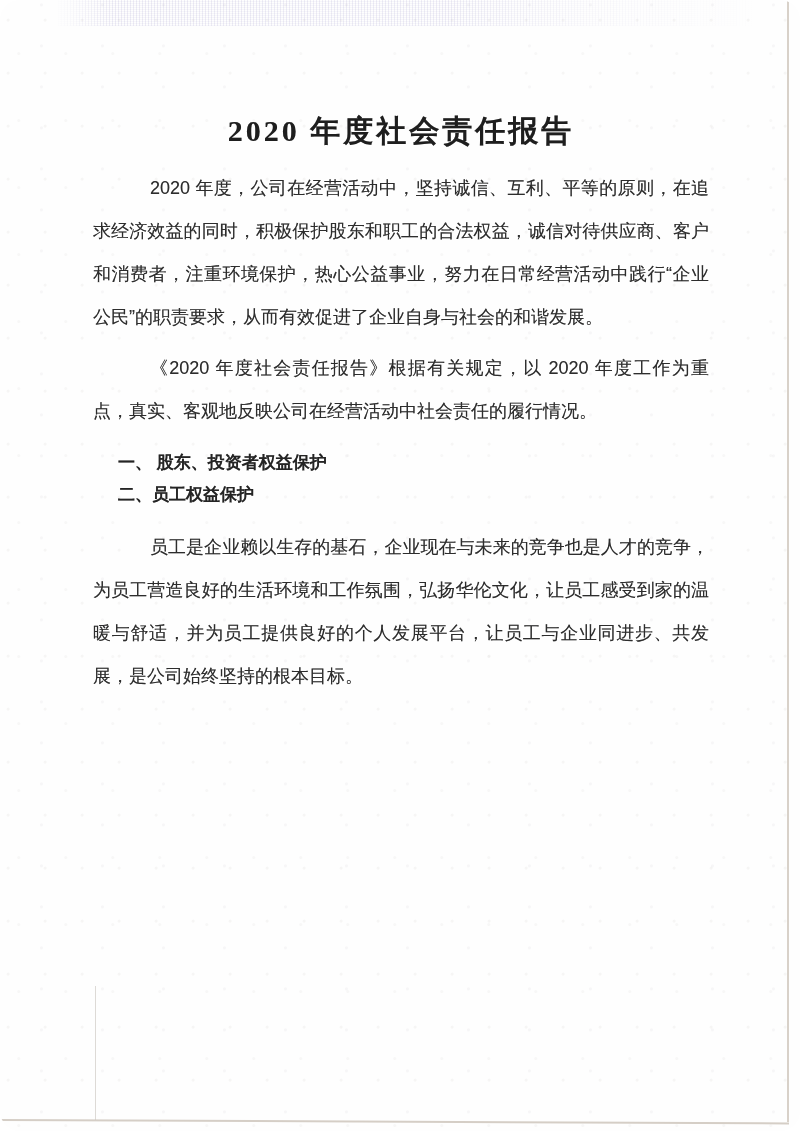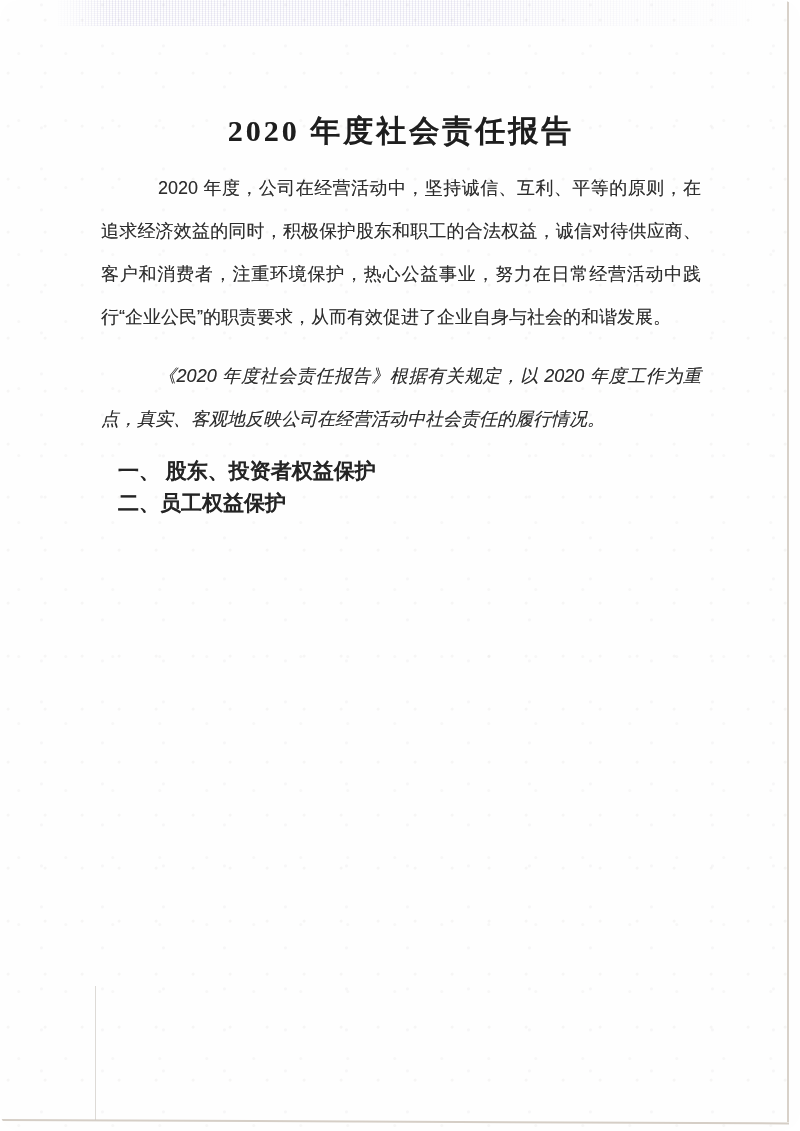--- a/index.html
+++ b/index.html
@@ -83,28 +83,28 @@
     font-family: "Liberation Serif", serif;
     font-weight: 600;
     font-size: 30px;
     line-height: 42px;
     letter-spacing: 3px;
     text-align: center;
     text-indent: 0;
     color: #1e1e1e;
   }
   .para {
-    margin: 16px;
+    margin: 8px;
     text-indent: 57px;
   }
   .para.p1 { margin-top: 15px; }
-  .para.p2 { margin-top: 3px; font-style: italic; }
+  .para.p2 { margin-top: 3px; }
   .sec-heading {
     font-weight: bold;
-    font-size: 21px;
+    font-size: 17px;
     line-height: 24px;
     margin: 0 0 0 33px;
     color: #242424;
     text-indent: 0;
   }
   .sec-heading.h1 { margin-top: 18px; }
   .sec-heading.h2 { margin-top: 8px; }
   .para.s1 { margin-top: 21px; }
   .para.s2 { margin-top: 19px; }
 </style>
@@ -123,14 +123,15 @@
 
     <p class="para p1">2020 年度，公司在经营活动中，坚持诚信、互利、平等的原则，在追求经济效益的同时，积极保护股东和职工的合法权益，诚信对待供应商、客户和消费者，注重环境保护，热心公益事业，努力在日常经营活动中践行“企业公民”的职责要求，从而有效促进了企业自身与社会的和谐发展。</p>
 
     <p class="para p2">《2020 年度社会责任报告》根据有关规定，以 2020 年度工作为重点，真实、客观地反映公司在经营活动中社会责任的履行情况。</p>
 
     <div class="sec-heading h1">一、 股东、投资者权益保护</div>
 
 
     <div class="sec-heading h2">二、员工权益保护</div>
 
+    <p class="para s2">员工是企业赖以生存的基石，企业现在与未来的竞争也是人才的竞争，为员工营造良好的生活环境和工作氛围，弘扬华伦文化，让员工感受到家的温暖与舒适，并为员工提供良好的个人发展平台，让员工与企业同进步、共发展，是公司始终坚持的根本目标。</p>
   </div>
 </div>
 
 </body></html>

